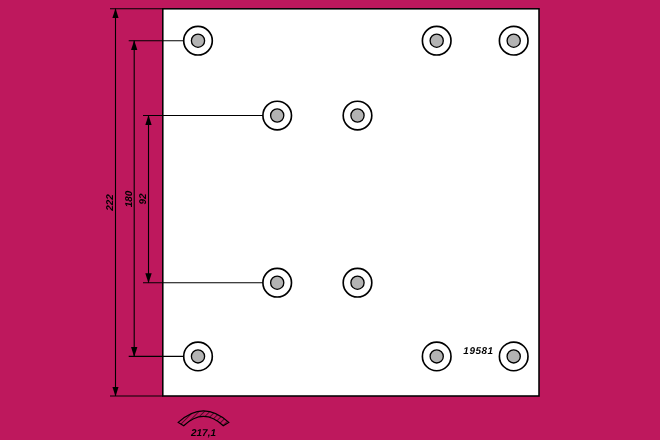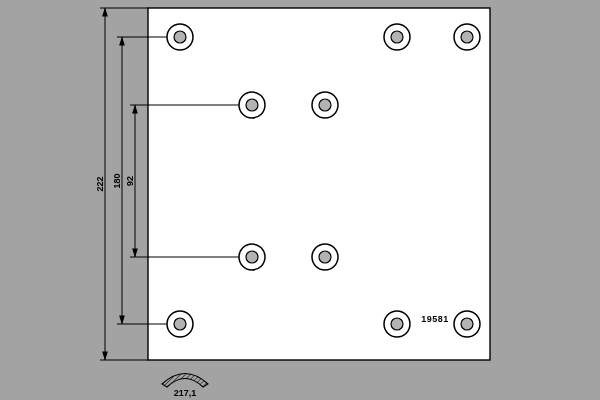--- a/index.html
+++ b/index.html
@@ -1,18 +1,18 @@
 <!DOCTYPE html>
 <html><head>
 <meta charset="utf-8">
 <style>
   html,body{margin:0;padding:0;background:#ffffff;}
   .stage{
-    width:600px;height:400px;position:relative;background:#a3a3a3;
-    font-family:"Liberation Sans", sans-serif;overflow:hidden;
+    width:600px;height:400px;position:relative;background:#be185d;
+    font-family:"Liberation Sans", sans-serif;overflow:hidden;font-style:italic;
   }
   svg{display:block;}
   .dim-label{font-family:"Liberation Sans", sans-serif;font-size:9px;font-weight:bold;fill:#000;}
   .part-label{font-family:"Liberation Sans", sans-serif;font-size:9px;font-weight:bold;fill:#000;letter-spacing:0.5px;}
   .arc-label{font-family:"Liberation Sans", sans-serif;font-size:9px;font-weight:bold;fill:#000;}
 </style>
 </head>
 <body>
 
 <div class="stage">

